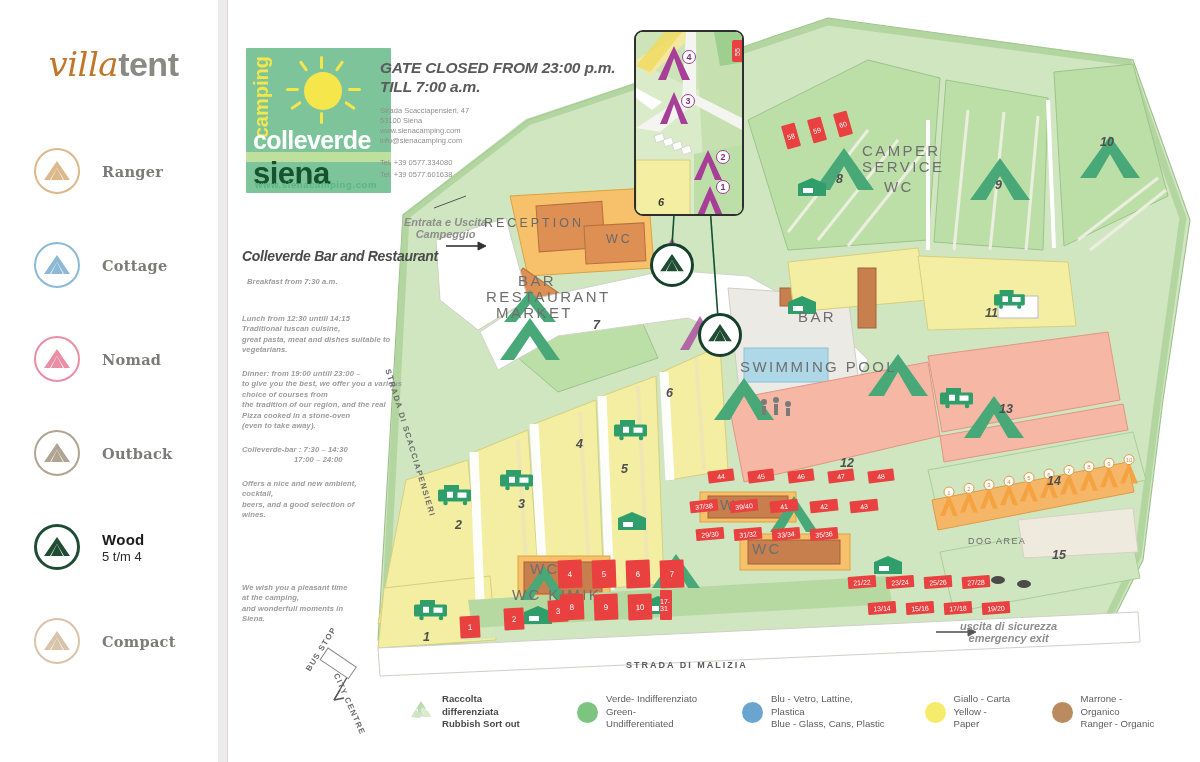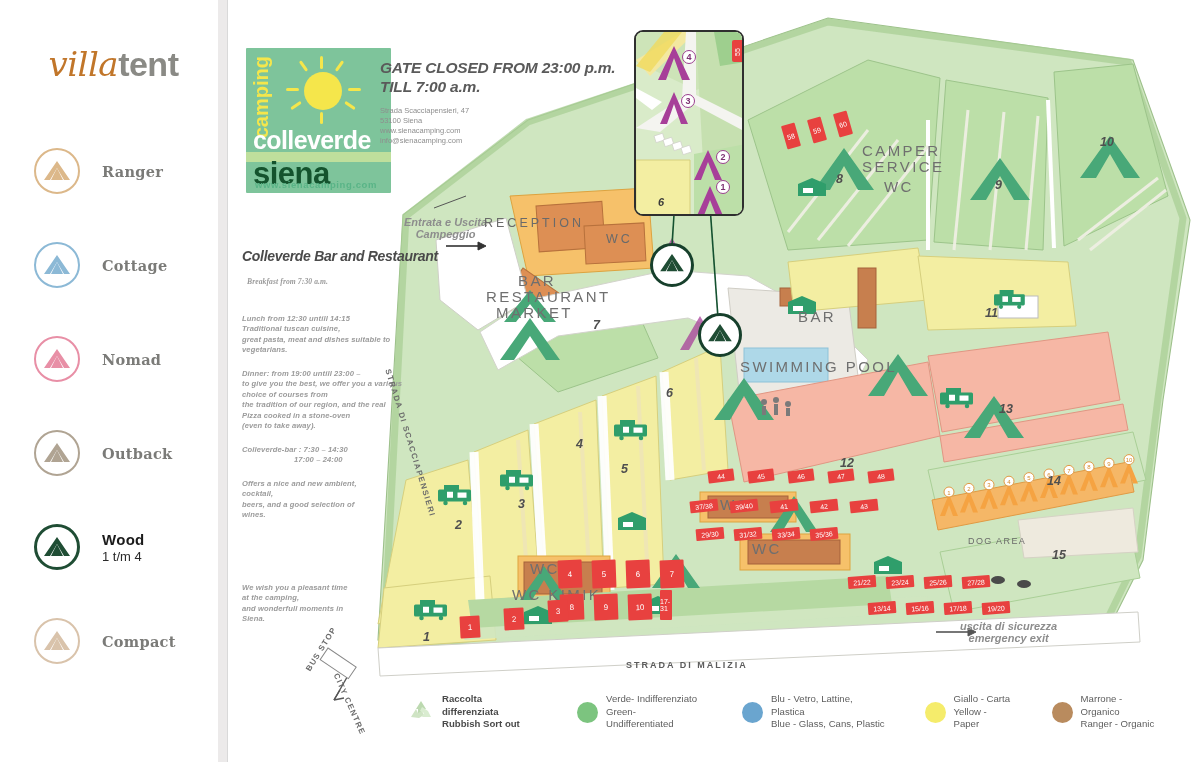--- a/index.html
+++ b/index.html
@@ -110,21 +110,21 @@
   #rest-block { position: absolute; left: 14px; top: 248px; width: 200px; }
   #rest-block h2 {
     margin: 0; font-size: 14px; font-weight: 700; font-style: italic;
     color: #4a4a4a; letter-spacing: -0.3px;
   }
   #rest-block p {
     margin: 0; font-size: 7.6px; font-style: italic; font-weight: 700;
     color: #9b9b9b; line-height: 10.5px; letter-spacing: 0.1px;
   }
   #rest-block .p-break { height: 13px; }
-  #rest-block .indent { padding-left: 5px; font-family: Liberation Serif, serif; }
+  #rest-block .indent { padding-left: 5px; }
   #rest-block .hang { padding-left: 52px; }
 
   
   #map-canvas { position: absolute; left: 0; top: 0; width: 972px; height: 762px; }
 
   
   .mlabel {
     position: absolute; color: #5e5e5e; font-family: "Liberation Sans", sans-serif;
     pointer-events: none; white-space: nowrap;
   }
@@ -231,21 +231,21 @@
         </div>
         <div class="legend-row active">
           <div class="legend-circle" style="border-color:#1f4d34">
             <svg width="28" height="22" viewBox="0 0 28 22">
               <path d="M14 1 L27 20 L21 20 L14 8 L7 20 L1 20 Z" fill="#1f4d34"></path>
               <path d="M14 8 L20 20 L8 20 Z" fill="#1f4d34"></path>
             </svg>
           </div>
           <div class="legend-text">
             <div class="legend-label">Wood</div>
-            <div class="legend-sub">1 t/m 4</div>
+            <div class="legend-sub">5 t/m 4</div>
           </div>
         </div>
         <div class="legend-row">
           <div class="legend-circle" style="border-color:#d9c3ab">
             <svg width="28" height="22" viewBox="0 0 28 22">
               <path d="M14 1 L27 20 L21 20 L14 8 L7 20 L1 20 Z" fill="#d9c3ab"></path>
               <path d="M14 8 L20 20 L8 20 Z" fill="#d9c3ab"></path>
             </svg>
           </div>
           <div class="legend-text">
@@ -543,20 +543,24 @@
       <div class="gate-head">
         <div>GATE CLOSED FROM 23:00 p.m.</div>
         <div>TILL 7:00 a.m.</div>
       </div>
       <div class="addr">
         <div>Strada Scacciapensieri, 47</div>
         <div>53100 Siena</div>
         <div>www.sienacamping.com</div>
         <div>info@sienacamping.com</div>
       </div>
+      <div class="tels">
+        <div>Tel. +39 0577.334080</div>
+        <div>Tel. +39 0577.601638</div>
+      </div>
     </div>
 
     <div id="rest-block">
       <h2>Colleverde Bar and Restaurant</h2>
       <div class="p-break"></div>
       <p class="indent">Breakfast from 7:30 a.m.</p>
       <div class="p-break" style="height:26px"></div>
       <p>Lunch from 12:30 untill 14:15</p>
       <p>Traditional tuscan cuisine,</p>
       <p>great pasta, meat and dishes suitable to</p>

